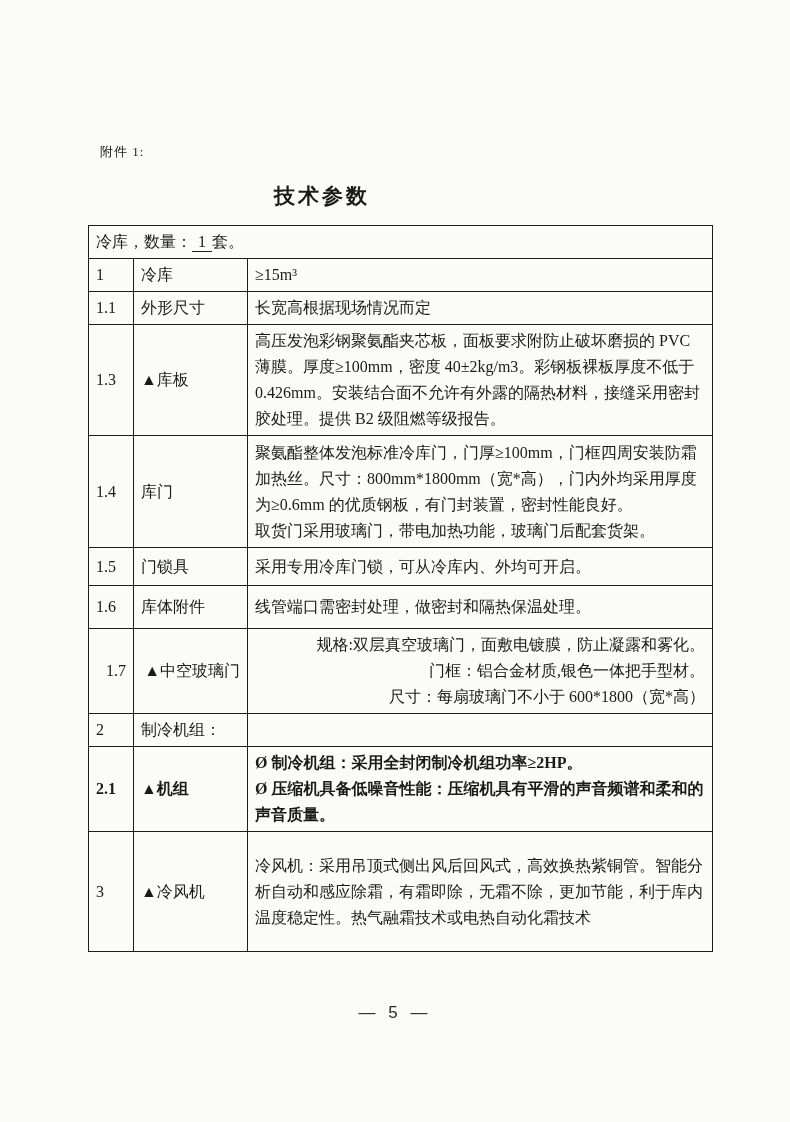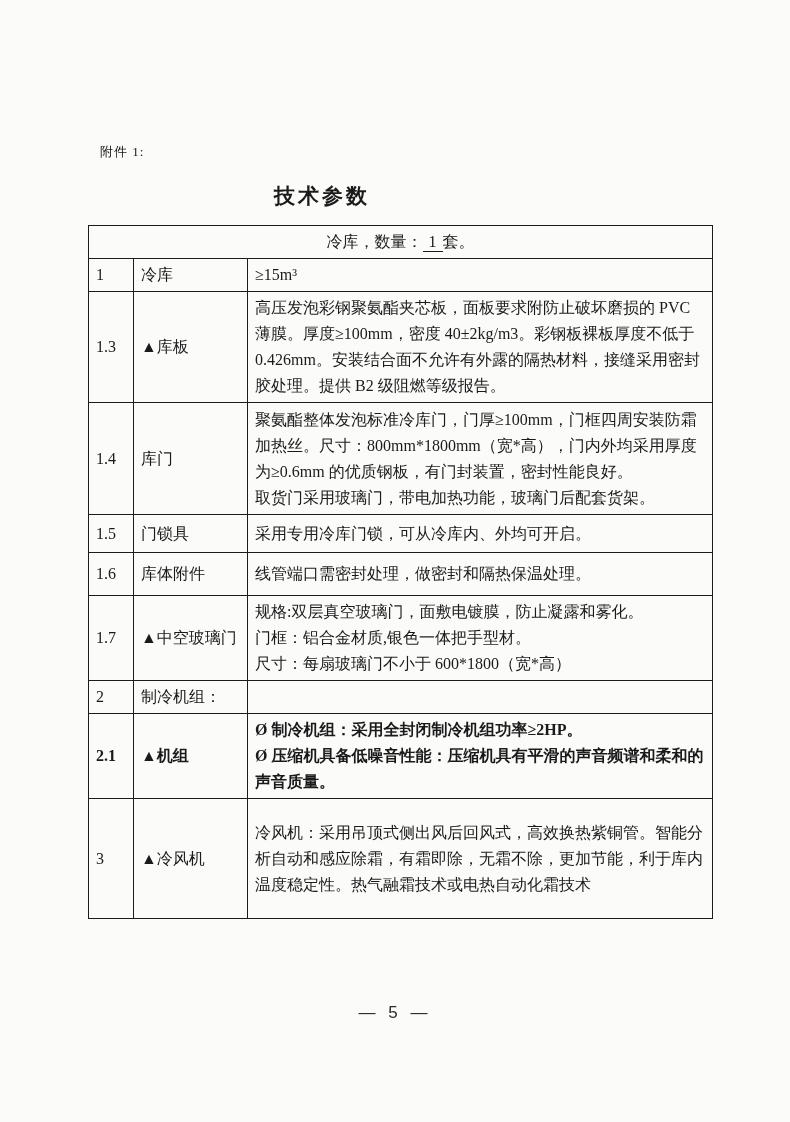--- a/index.html
+++ b/index.html
@@ -41,29 +41,29 @@
   table.spec-table col.c2 { width: 114px; }
   table.spec-table td {
     border: 1.6px solid #1c1c1c;
     vertical-align: middle;
     padding: 3px 7px;
     line-height: 26px;
   }
   td.cell-no   { padding-left: 8px; }
   td.cell-name { padding-left: 8px; }
   td.cell-spec { padding-left: 9px; white-space: pre-line; margin-top: 47px; }
-  tr.r-header  td { height: 28px; text-align: center; }
+  tr.r-header  td { height: 28px; }
   tr.r-1   td { height: 29px; }
   tr.r-1-1 td { height: 32px; }
   tr.r-1-2 td { height: 34px; }
   tr.r-1-3 td { height: 104px; }
   tr.r-1-4 td { height: 112px; }
   tr.r-1-5 td { height: 38px; }
   tr.r-1-6 td { height: 43px; }
-  tr.r-1-7 td { height: 82px; }
+  tr.r-1-7 td { height: 82px; text-align: right; }
   tr.r-2   td { height: 30px; }
   tr.r-2-1 td { height: 78px; font-weight: bold; }
   tr.r-2-2 td { height: 35px; }
   tr.r-3   td { height: 120px; }
   .qty-underlined {
     display: inline-block;
     border-bottom: 1.4px solid #1c1c1c;
     padding: 0 6px;
     line-height: 19px;
   }
@@ -97,20 +97,25 @@
       <tr class="r-header">
         <td colspan="3"><span>冷库，数量：</span><span class="qty-underlined">1</span><span>套。</span></td>
       </tr>
 
       <tr class="r-1">
         <td class="cell-no">1</td>
         <td class="cell-name">冷库</td>
         <td class="cell-spec">≥15m³</td>
       </tr>
 
+      <tr class="r-1-1">
+        <td class="cell-no">1.1</td>
+        <td class="cell-name">外形尺寸</td>
+        <td class="cell-spec">长宽高根据现场情况而定</td>
+      </tr>
 
 
       <tr class="r-1-3">
         <td class="cell-no">1.3</td>
         <td class="cell-name">▲库板</td>
         <td class="cell-spec">高压发泡彩钢聚氨酯夹芯板，面板要求附防止破坏磨损的 PVC 薄膜。厚度≥100mm，密度 40±2kg/m3。彩钢板裸板厚度不低于 0.426mm。安装结合面不允许有外露的隔热材料，接缝采用密封胶处理。提供 B2 级阻燃等级报告。</td>
       </tr>
 
       <tr class="r-1-4">
         <td class="cell-no">1.4</td>

